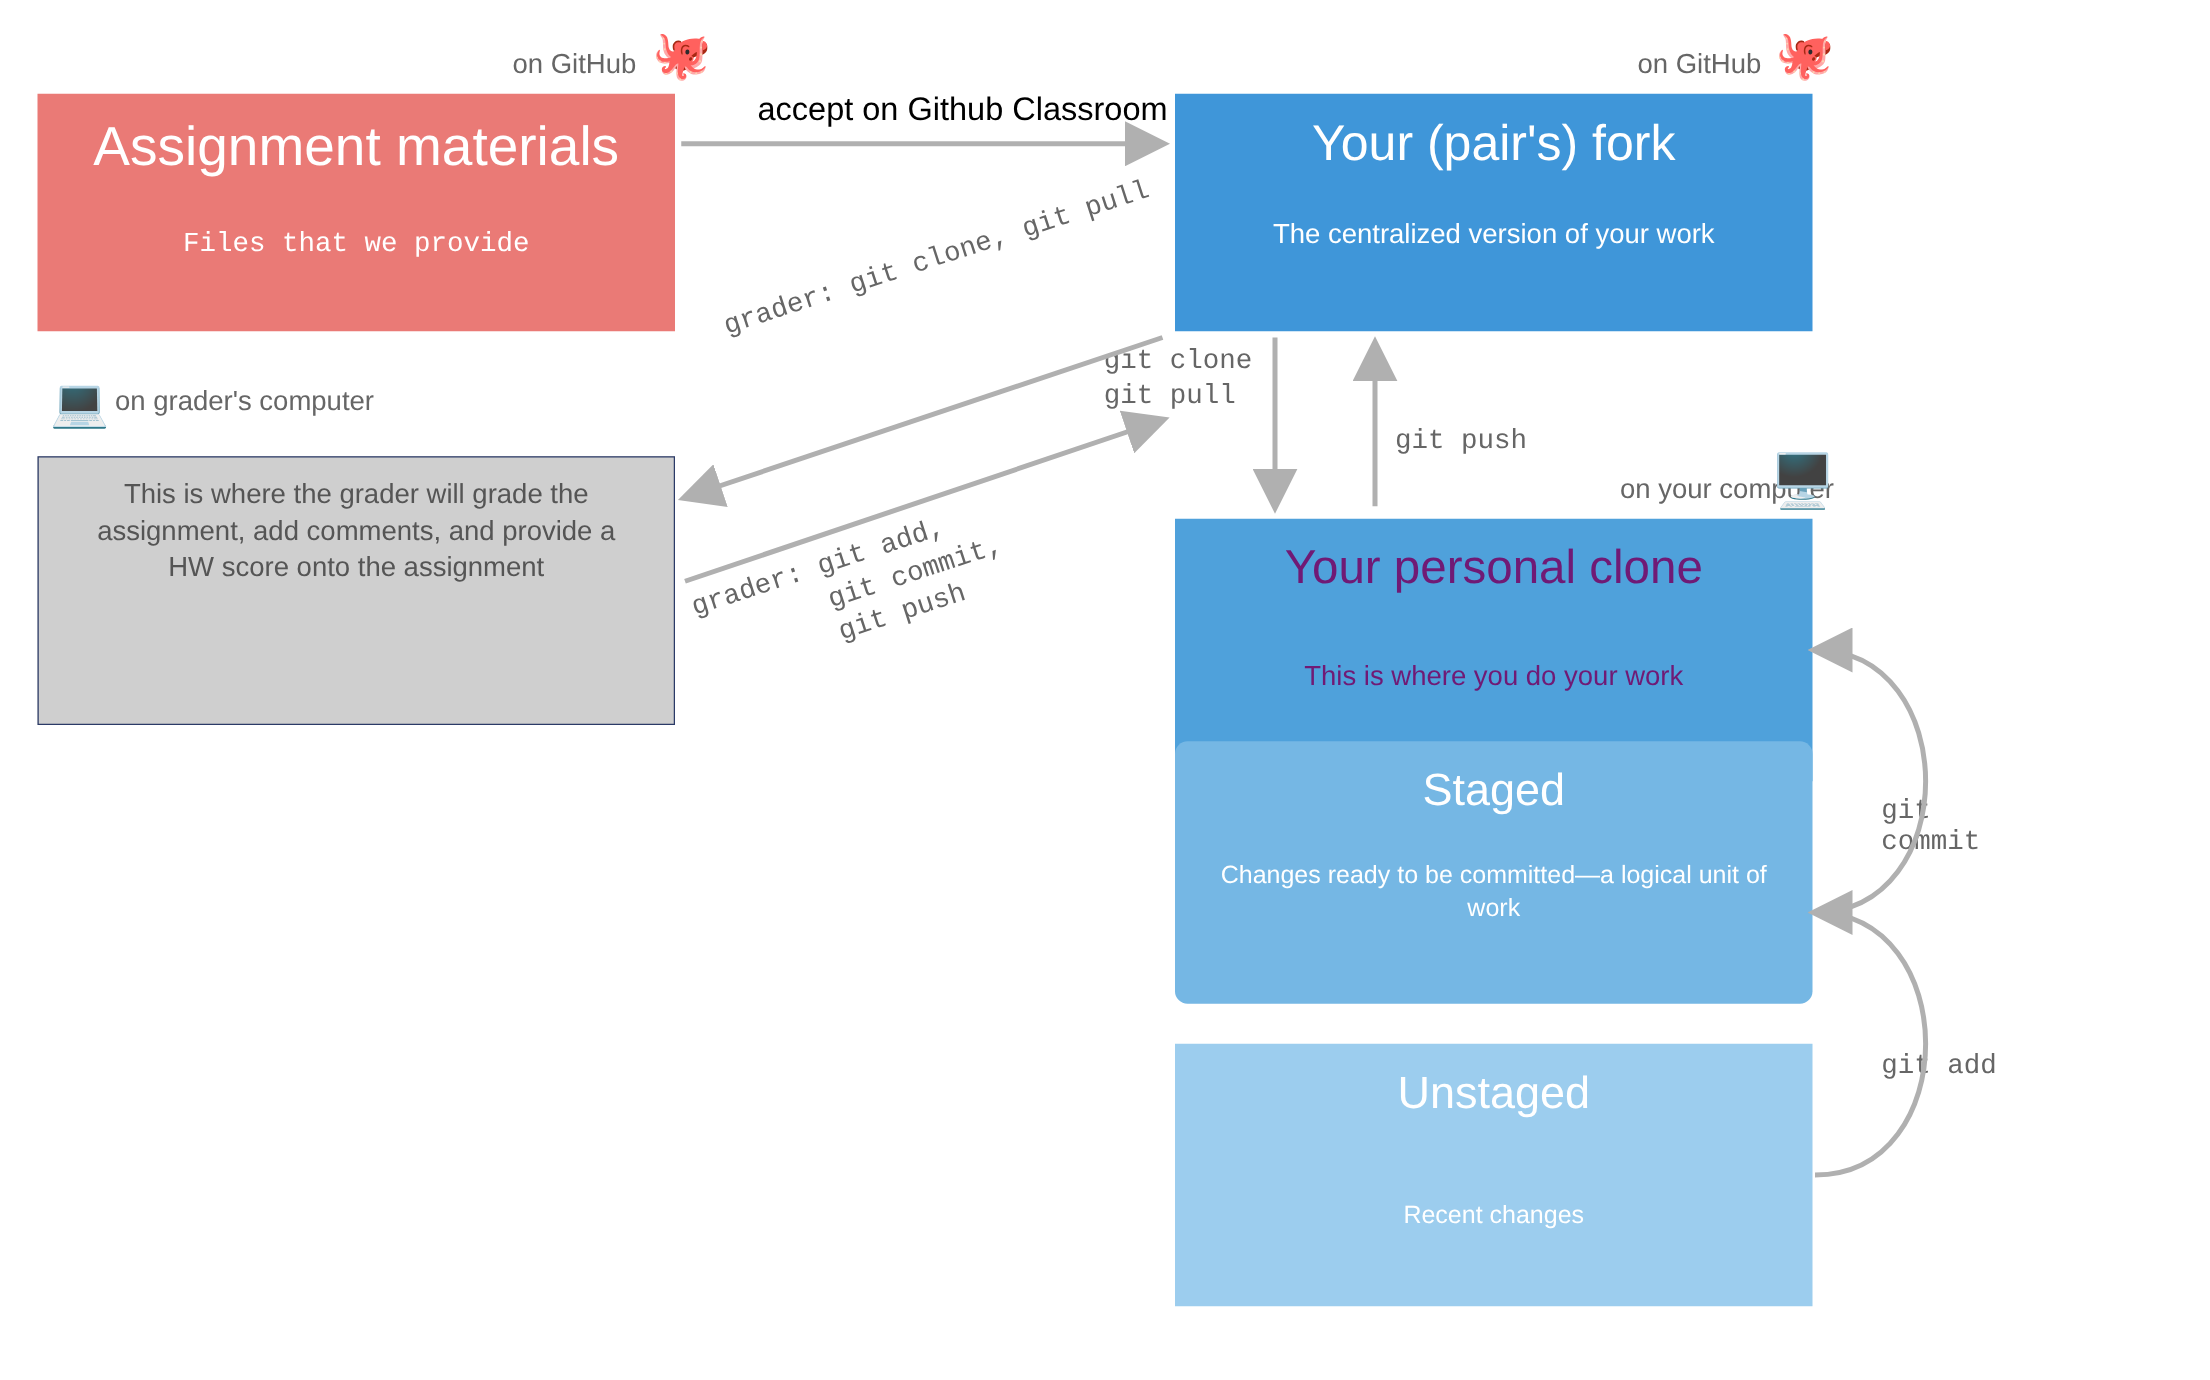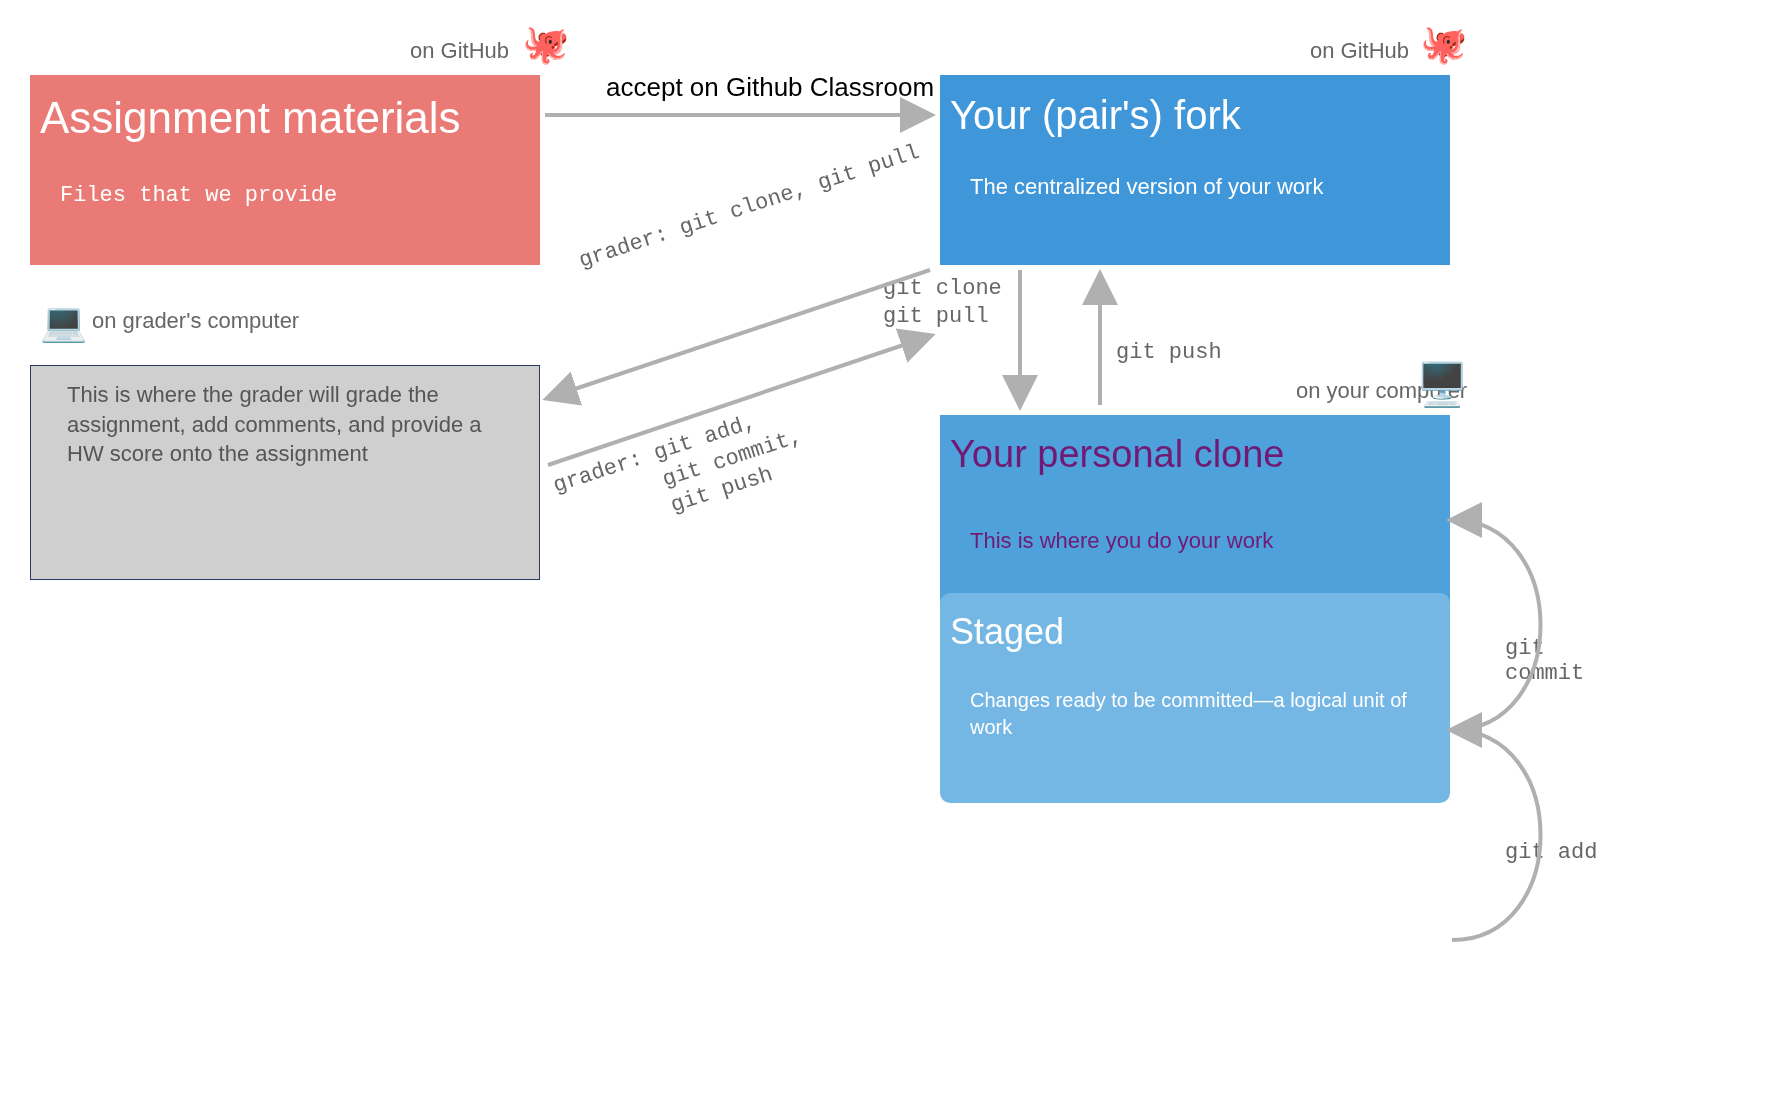--- a/index.html
+++ b/index.html
@@ -1,17 +1,17 @@
 <!DOCTYPE html>
 <html><head>
 <meta charset="utf-8">
 <style>
   html,body{margin:0;padding:0;width:1768px;height:1104px;background:#fff;font-family:"Segoe UI","Helvetica Neue",Arial,sans-serif;color:#333;}
   .stage{position:relative;width:1600px;height:1104px;}
-  .box{position:absolute;box-sizing:border-box;text-align:left;}
+  .box{position:absolute;box-sizing:border-box;text-align:center;}
   .box h2{margin:0;padding:18px 10px 10px 10px;font-weight:400;}
   .box p{margin:0;padding:6px 30px 20px 30px;font-weight:400;}
   
   #box-assign{left:30px;top:75px;width:510px;height:190px;background:#ea7a76;color:#fff;}
   #box-assign h2{font-size:44px;}
   #box-assign p{font-size:22px;padding-top:30px;font-family:Liberation Mono, monospace;}
   
   #box-fork{left:940px;top:75px;width:510px;height:190px;background:#3f96d9;color:#fff;}
   #box-fork h2{font-size:40px;}
   #box-fork p{font-size:22px;padding-top:26px;}
@@ -82,20 +82,24 @@
   <p>This is where the grader will grade the assignment, add comments, and provide a HW score onto the assignment</p>
 </div>
 <div id="box-clone" class="box">
   <h2>Your personal clone</h2>
   <p>This is where you do your work</p>
 </div>
 <div id="box-staged" class="box">
   <h2>Staged</h2>
   <p>Changes ready to be committed—a logical unit of work</p>
 </div>
+<div id="box-unstaged" class="box">
+  <h2>Unstaged</h2>
+  <p>Recent changes</p>
+</div>
 
 <span id="edge-accept" class="edge">accept on Github Classroom</span>
 <span id="edge-clonepull" class="edge mono" style="white-space:pre;">git clone
 git pull</span>
 <span id="edge-push" class="edge mono">git push</span>
 <span id="edge-grader-pull" class="edge mono">grader: git clone, git pull</span>
 <span id="edge-grader-push" class="edge mono" style="white-space:pre;">grader: git add,
         git commit,
         git push</span>
 <span id="edge-gitcommit" class="edge mono">git commit</span>

